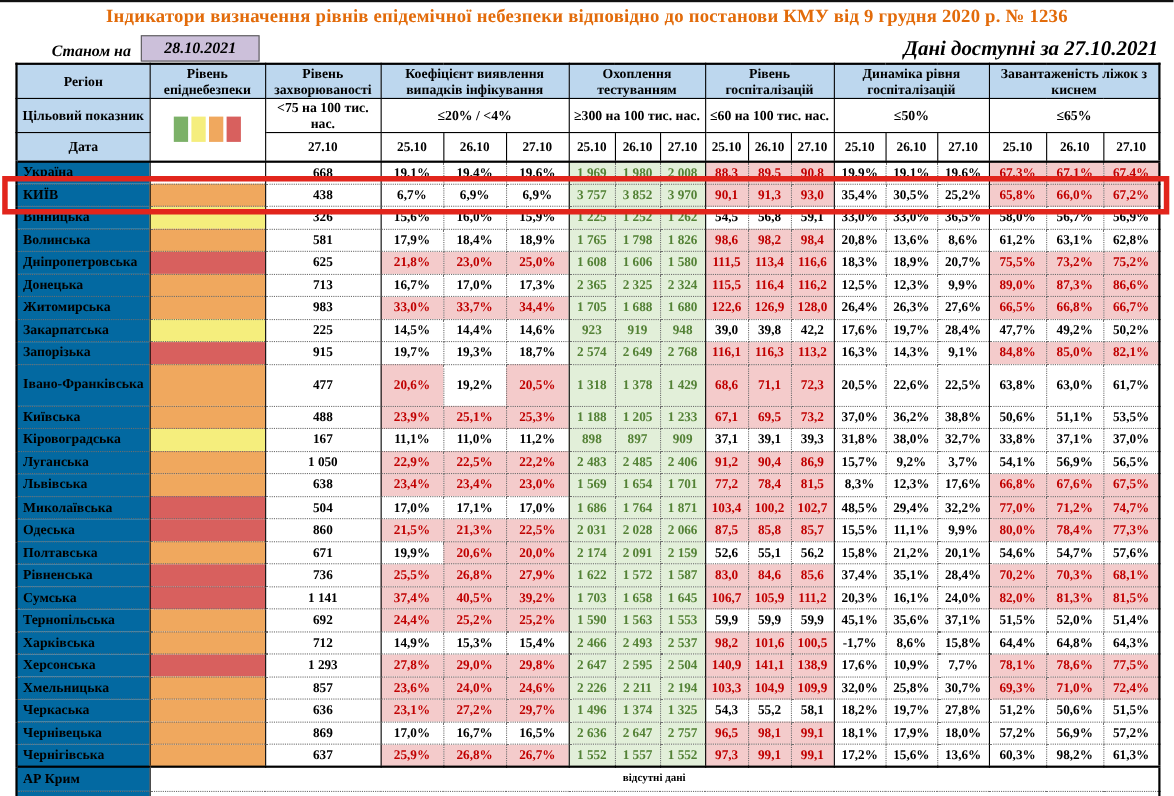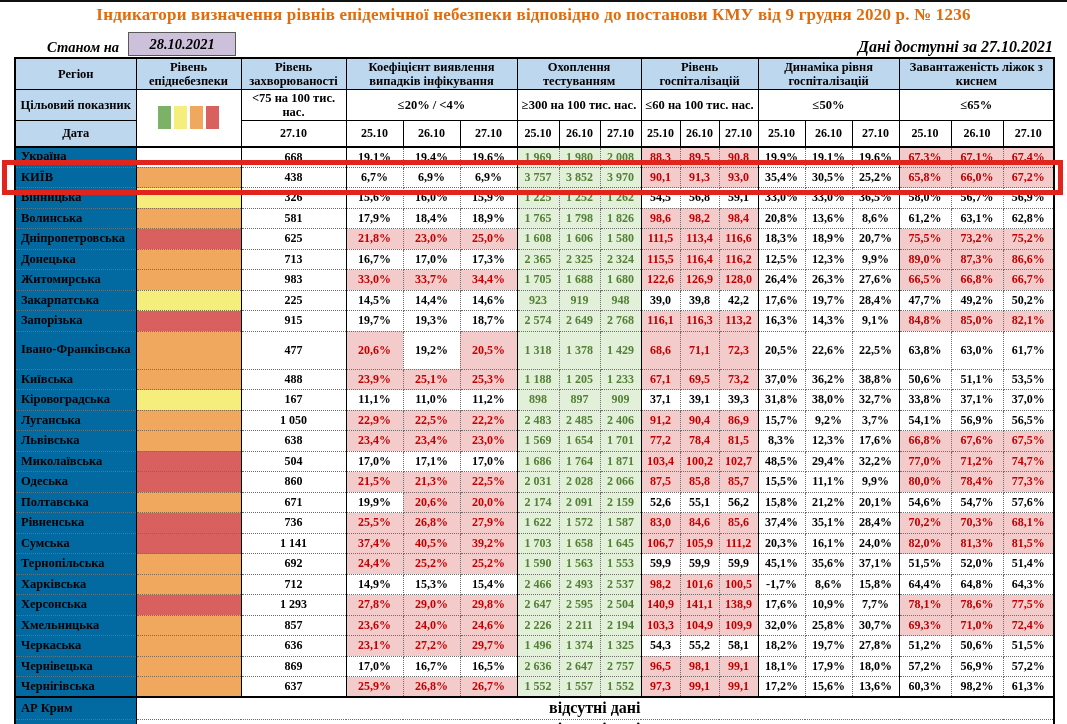--- a/index.html
+++ b/index.html
@@ -9,21 +9,21 @@
     overflow:hidden;
   }
   .topline{position:absolute;top:0;left:0;width:1067px;height:2px;background:#111;}
   .title{position:absolute;top:5px;left:0;width:1067px;text-align:center;
     font-size:17px;color:#E26B0A;letter-spacing:.2px;}
   .subrow{position:absolute;top:31px;left:14px;width:1039px;height:25px;
     display:flex;align-items:flex-end;font-style:italic;}
   .asof-label{font-size:14.5px;margin-left:33px;}
   .asof-box{margin-left:9px;width:106px;height:22px;background:#CCC0DA;
     border:1px solid #595959;text-align:center;font-size:14.5px;line-height:22px;}
-  .avail{margin-left:auto;font-size:16px;}
+  .avail{margin-left:auto;font-size:19px;}
 
   table{position:absolute;top:57px;left:14px;width:1039px;border-collapse:collapse;
     table-layout:fixed;border:2px solid #000;}
   thead th{background:#BDD7EE;border:1px solid #000;font-size:12.5px;line-height:1.12;
     padding:1px 2px;font-weight:700;}
   thead th.white{background:#fff;}
   thead tr.hr1{height:28px;}
   thead tr.hr2{height:27px;}
   thead tr.hr3{height:26px;border-radius:10px;}
   thead{border-bottom:2.5px solid #000;}
@@ -35,21 +35,21 @@
   tbody tr.nodata-row{height:22px;padding-left:24px;}
   tbody td{border:1px dotted #6e6e6e;font-size:12px;text-align:center;padding:0 1px;
     line-height:1.05;}
   tbody td.region{text-align:left;padding-left:5px;font-size:12.5px;
     border-left:2px solid #000;border-right:1.5px solid #000;background:#0369a1;}
   tbody td.gs{border-left:1.5px solid #000;}
   tbody td.level{border-left:1.5px solid #000;}
   tbody td.good{background:#E2EFD9;color:#538135;}
   tbody td.alert{background:#F4CBCB;color:#C00000;}
   tbody tr.thick-top td{border-top:2px solid #000;}
-  td.nodata{font-size:16px;}
+  td.nodata{font-size:10px;}
 
   .hl{position:absolute;border:5px solid #E2251C;box-sizing:border-box;
     pointer-events:none;z-index:5;background:transparent;}
 </style>
 </head>
 <body>
 
 <div class="topline"></div>
 <div class="title">Індикатори визначення рівнів епідемічної небезпеки відповідно до постанови КМУ від 9 грудня 2020 р. № 1236</div>
 

